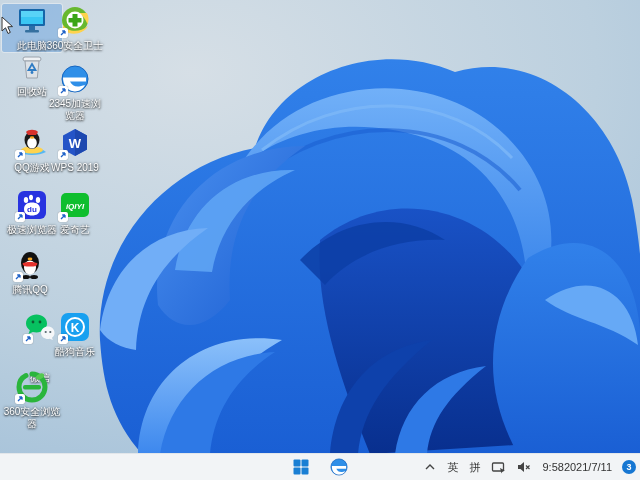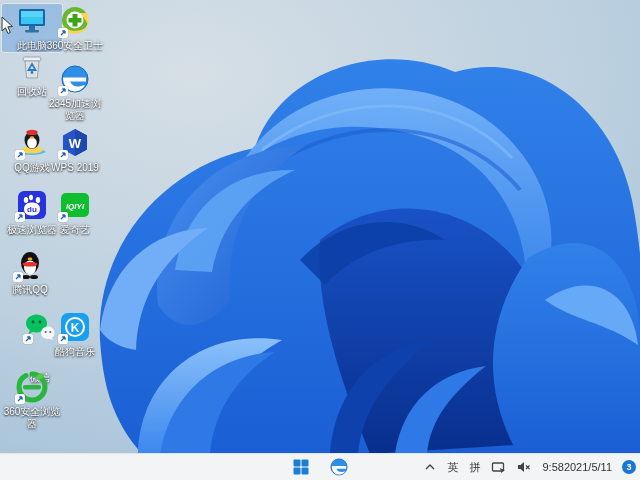--- a/index.html
+++ b/index.html
@@ -333,19 +333,19 @@
         </svg>
       </div>
       <div class="tray-item">
         <svg width="14" height="12" viewBox="0 0 14 12">
           <path d="M1,4 h2.5 L7,1 v10 L3.5,8 H1 Z" fill="#444"></path>
           <path d="M9,4.5 L12.5,8 M12.5,4.5 L9,8" stroke="#444" stroke-width="1.2"></path>
         </svg>
       </div>
       <div class="tray-item clock">
         <div>9:58</div>
-        <div>2021/5/11</div>
+        <div>2021/7/11</div>
       </div>
       <div class="notif-badge">3</div>
     </div>
   </div>
 
 </div>
 
 </body></html>

